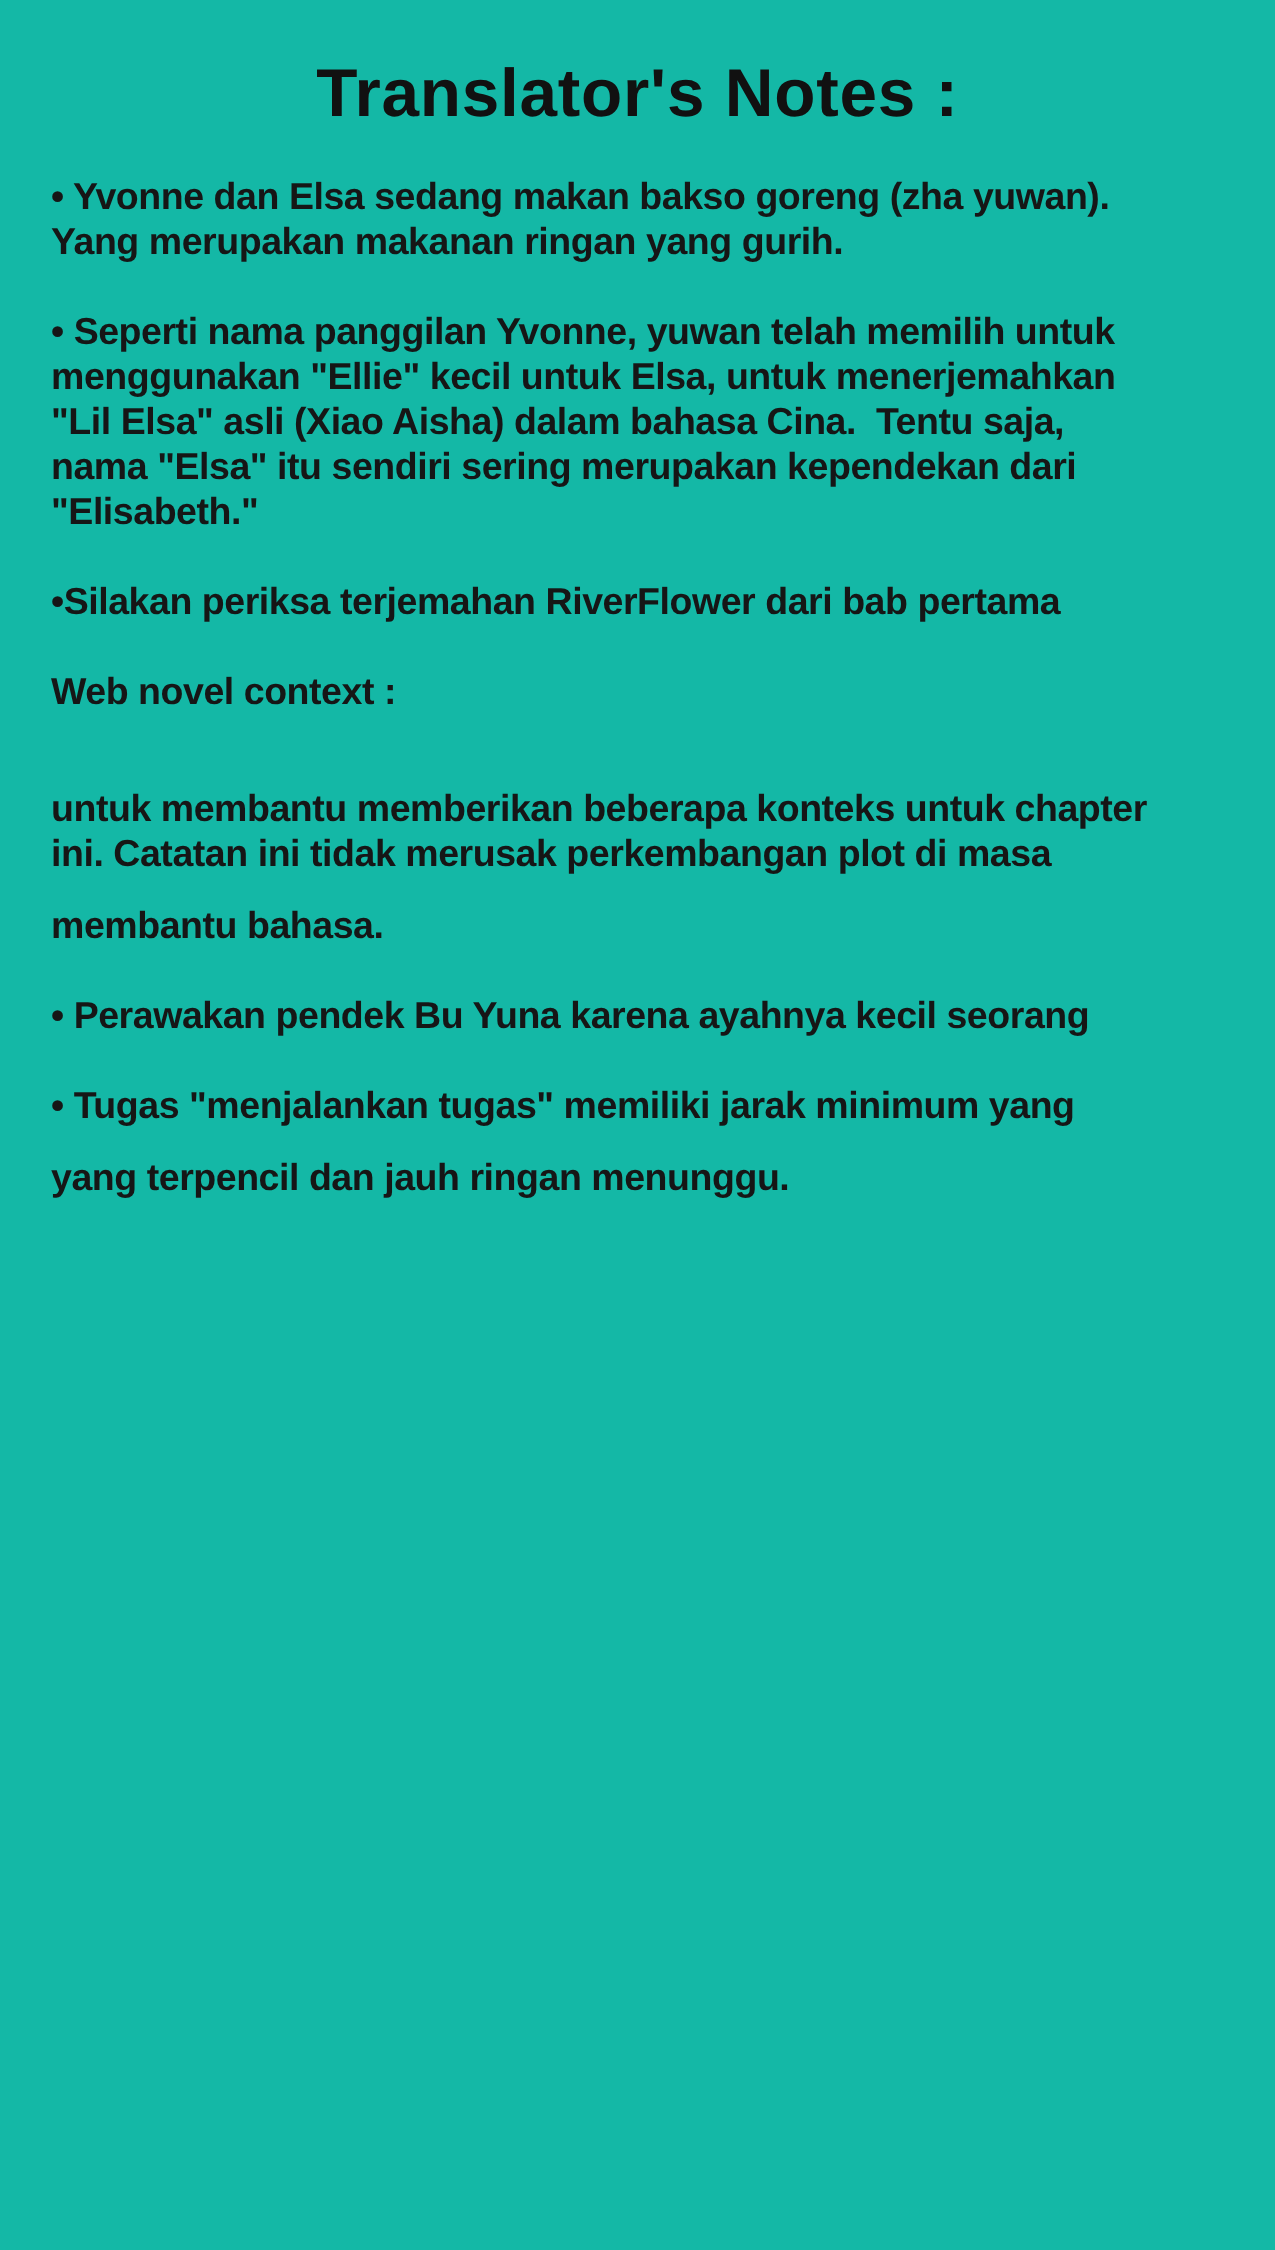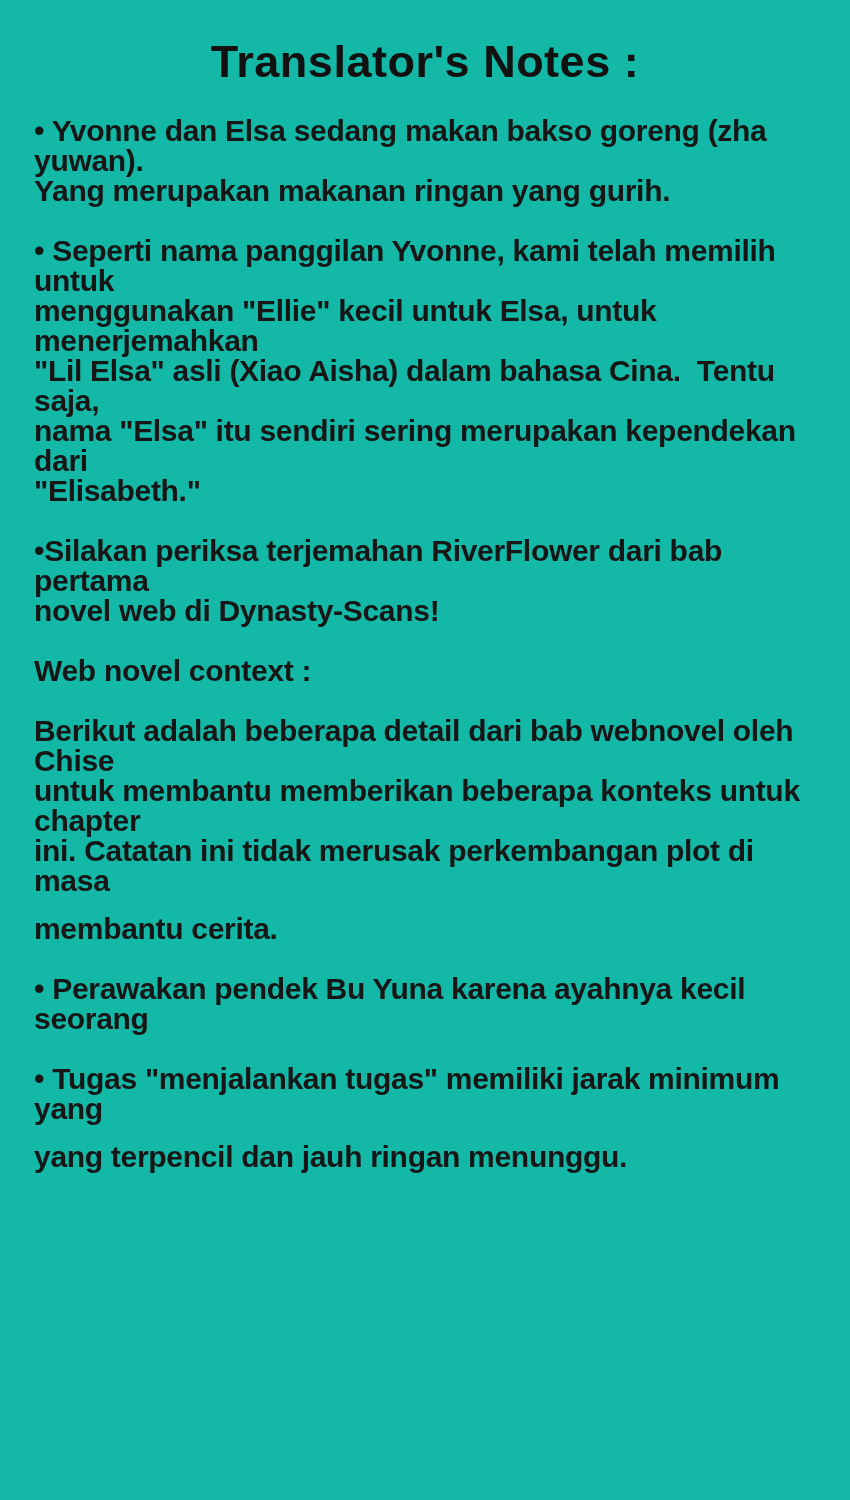--- a/index.html
+++ b/index.html
@@ -27,21 +27,21 @@
     font-family: "Liberation Sans", sans-serif;
   }
   .notes-body {
     padding: 28px 28px 0 34px;
   }
   .note-block {
     margin: 0 0 30px 0;
     padding: 0;
   }
   .text-line {
-    font-size: 30px;
+    font-size: 25px;
     line-height: 30px;
     font-weight: 700;
     letter-spacing: -0.3px;
     white-space: pre-wrap;
     color: #161616;
   }
 </style>
 </head>
 <body>
 
@@ -50,42 +50,41 @@
   <h1 class="page-title">Translator's Notes :</h1>
 
   <div class="notes-body">
 
     <p class="note-block">
       <span class="text-line">• Yvonne dan Elsa sedang makan bakso goreng (zha yuwan).</span><br>
       <span class="text-line">Yang merupakan makanan ringan yang gurih.</span>
     </p>
 
     <p class="note-block">
-      <span class="text-line">• Seperti nama panggilan Yvonne, kami telah memilih untuk</span><br>
+      <span class="text-line">• Seperti nama panggilan Yvonne, yuwan telah memilih untuk</span><br>
       <span class="text-line">menggunakan "Ellie" kecil untuk Elsa, untuk menerjemahkan</span><br>
       <span class="text-line">"Lil Elsa" asli (Xiao Aisha) dalam bahasa Cina.  Tentu saja,</span><br>
       <span class="text-line">nama "Elsa" itu sendiri sering merupakan kependekan dari</span><br>
       <span class="text-line">"Elisabeth."</span>
     </p>
 
     <p class="note-block">
       <span class="text-line">•Silakan periksa terjemahan RiverFlower dari bab pertama</span><br>
-      <span class="text-line">novel web di Dynasty-Scans!</span>
     </p>
 
     <p class="note-block">
       <span class="text-line">Web novel context :</span>
     </p>
 
     <p class="note-block">
-      <span class="text-line">Berikut adalah beberapa detail dari bab webnovel oleh Chise</span><br>
+      <br>
       <span class="text-line">untuk membantu memberikan beberapa konteks untuk chapter</span><br>
       <span class="text-line">ini. Catatan ini tidak merusak perkembangan plot di masa</span><br>
       <br>
-      <span class="text-line">membantu cerita.</span>
+      <span class="text-line">membantu bahasa.</span>
     </p>
 
     <p class="note-block">
       <span class="text-line">• Perawakan pendek Bu Yuna karena ayahnya kecil seorang</span><br>
     </p>
 
     <p class="note-block">
       <span class="text-line">• Tugas "menjalankan tugas" memiliki jarak minimum yang</span><br>
       <br>
       <span class="text-line">yang terpencil dan jauh ringan menunggu.</span>

